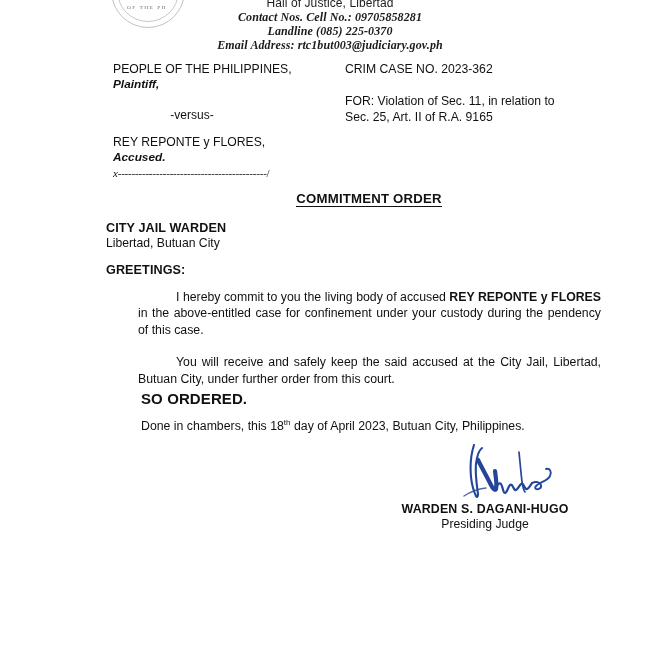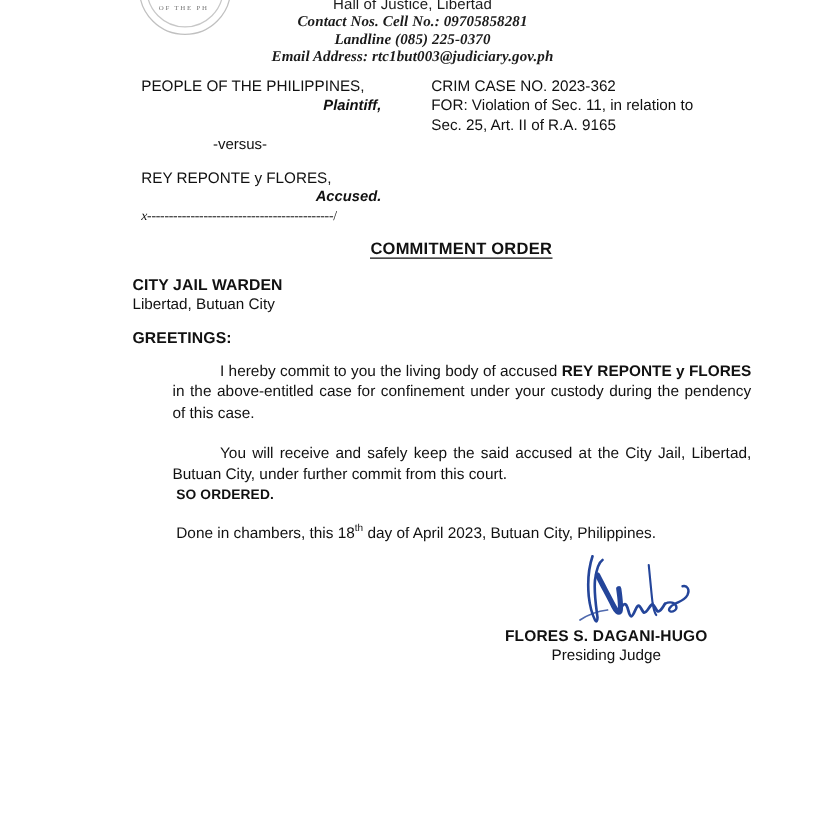--- a/index.html
+++ b/index.html
@@ -104,21 +104,21 @@
   .cap-line {
     font-size: 12.2px;
     line-height: 15px;
     white-space: nowrap;
   }
   .cap-role {
     font-style: italic;
     font-weight: bold;
     font-size: 11.8px;
     line-height: 14px;
-    text-align: right;
+    text-align: left;
     padding-right: 28px;
   }
   .cap-versus {
     font-size: 12px;
     line-height: 15px;
     text-align: center;
     padding-right: 62px;
     margin-top: 17px;
     margin-bottom: 12px;
   }
@@ -133,20 +133,21 @@
   .cap-rule .xmark { font-style: italic; }
 
   .cap-caseno {
     font-size: 12.2px;
     line-height: 15px;
     white-space: nowrap;
   }
   .cap-for {
     font-size: 12.2px;
     line-height: 15.5px;
+    margin-top: 17px;
   }
 
   
   .doc-title {
     position: absolute;
     left: 0;
     top: 191px;
     width: 660px;
     padding-left: 78px;
     box-sizing: border-box;
@@ -201,21 +202,21 @@
     text-align: justify;
     text-indent: 38px;
     margin: 0 0 16px 0;
   }
   .para strong { font-weight: bold; }
 
   .so-ordered {
     position: absolute;
     left: 141px;
     top: 390px;
-    font-size: 11px;
+    font-size: 15px;
     font-weight: bold;
     letter-spacing: 0.1px;
   }
 
   .done-line {
     position: absolute;
     left: 141px;
     top: 418px;
     font-size: 12.3px;
     line-height: 16px;
@@ -293,35 +294,35 @@
 
   <div class="addressee">
     <div class="name">CITY JAIL WARDEN</div>
     <div class="addr">Libertad, Butuan City</div>
   </div>
 
   <div class="greetings">GREETINGS:</div>
 
   <div class="body-block">
     <p class="para"><span>I hereby commit to you the living body of accused </span><strong>REY REPONTE y FLORES</strong><span> in the above-entitled case for confinement under your custody during the pendency of this case.</span></p>
-    <p class="para">You will receive and safely keep the said accused at the City Jail, Libertad, Butuan City, under further commit from this court.</p>
+    <p class="para">You will receive and safely keep the said accused at the City Jail, Libertad, Butuan City, under further order from this court.</p>
   </div>
 
   <div class="so-ordered">SO ORDERED.</div>
 
   <div class="done-line"><span>Done in chambers, this 18</span><sup>th</sup><span> day of April 2023, Butuan City, Philippines.</span></div>
 
   <div class="sig-block">
     <svg class="sig-ink" viewBox="0 0 130 62">
       <g fill="none" stroke="#24459a" stroke-linecap="round" stroke-linejoin="round">
         <path d="M34 1 C31 10, 30 22, 31 33 C32 42, 34 48, 36 52 C37 54, 38 53, 38 50 C37 42, 35 30, 36 20 C37 12, 39 6, 42 4" stroke-width="2.1"></path>
         <path d="M38 16 C42 24, 47 33, 51 41 C53 45, 55 47, 56 45 C57 42, 56 34, 55 27" stroke-width="4.2"></path>
         <path d="M55 46 C57 41, 59 38, 61 40 C63 43, 63 49, 65 49 C67 49, 68 43, 70 41 C72 39, 73 44, 75 46 C77 47, 79 42, 81 40 C83 38, 84 43, 86 45 C88 46, 90 42, 92 39" stroke-width="2.2"></path>
         <path d="M92 39 C96 37, 100 38, 101 41 C102 44, 98 46, 96 45 C94 44, 96 41, 100 39 C104 37, 108 36, 110 32 C112 28, 110 24, 106 25" stroke-width="1.9"></path>
         <path d="M79 8 C80 18, 81 29, 82 38 C83 44, 84 47, 85 48" stroke-width="1.7"></path>
         <path d="M24 52 C30 48, 38 45, 46 44" stroke-width="1.4" opacity="0.8"></path>
       </g>
     </svg>
-    <div class="sig-name">FLORES S. DAGANI-HUGO</div>
+    <div class="sig-name">WARDEN S. DAGANI-HUGO</div>
     <div class="sig-role">Presiding Judge</div>
   </div>
 
 </div>
 
 </body></html>

